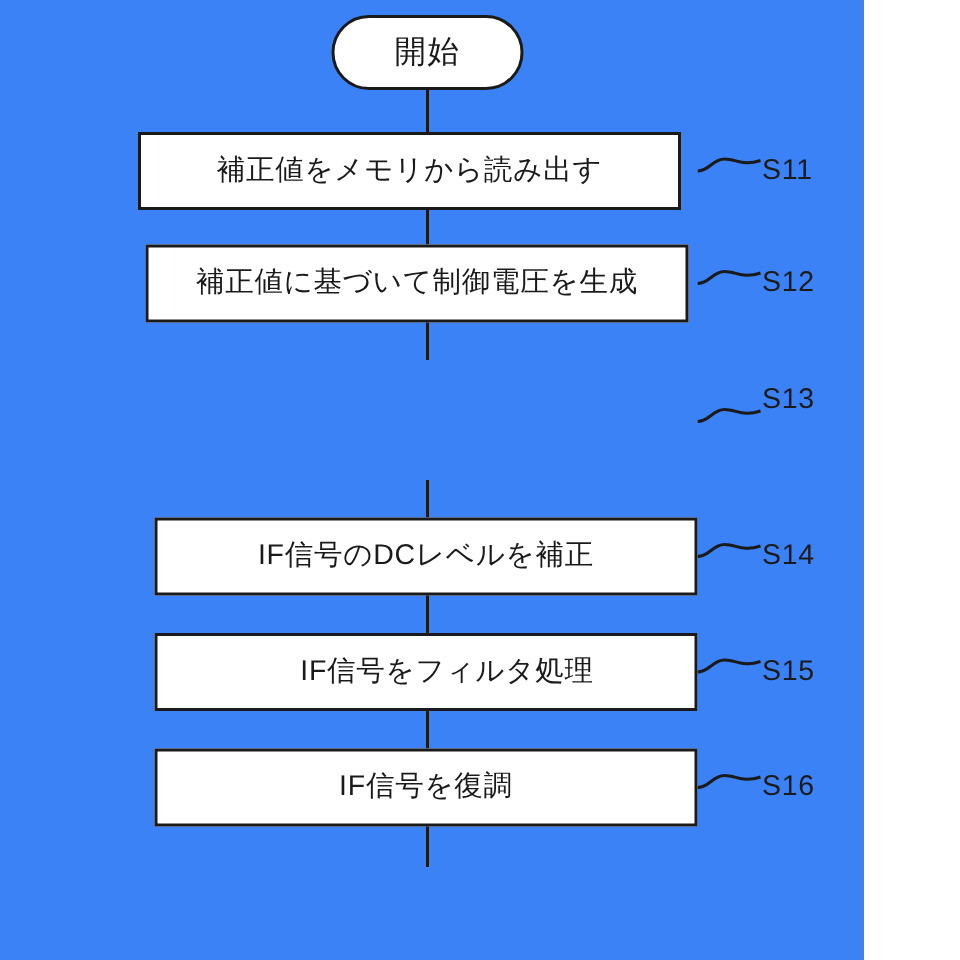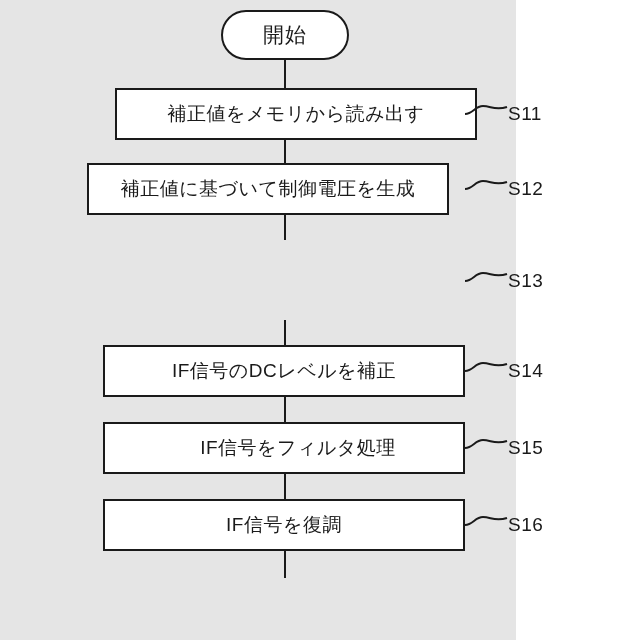--- a/index.html
+++ b/index.html
@@ -9,23 +9,23 @@
   }
   body {
     width: 640px;
     height: 640px;
     font-family: "Liberation Sans", "DejaVu Sans", sans-serif;
     color: #1a1a1a;
     overflow: hidden;
   }
   #flowchart-root {
     position: relative;
-    width: 516px;
+    width: 576px;
     height: 640px;
-    background: #e5e5e5;
+    background: #3b82f6;
   }
   
   .terminal {
     position: absolute;
     box-sizing: border-box;
     border: 2px solid #1a1a1a;
     border-radius: 999px;
     background: #ffffff;
     display: flex;
     align-items: center;
@@ -80,44 +80,44 @@
 <body>
 
 <div id="flowchart-root">
 
   <div class="terminal" style="left:221px; top:10px; width:128px; height:50px;">
     <span class="node-text">開始</span>
   </div>
 
   <div class="connector" style="left:284px; top:60px; height:28px;"></div>
 
-  <div class="process" style="left:115px; top:88px; width:362px; height:52px;">
+  <div class="process" style="left:92px; top:88px; width:362px; height:52px;">
     <span class="node-text">補正値をメモリから読み出す</span>
   </div>
   <svg class="leader" style="left:465px; top:98px;" width="44" height="24" viewBox="0 0 44 24">
     <path d="M0,16 C8,16 10,8 18,8 C26,8 30,13 42,9" fill="none" stroke="#1a1a1a" stroke-width="2"></path>
   </svg>
   <span class="step-label" style="left:508px; top:103px;text-align:center;">S11</span>
 
   <div class="connector" style="left:284px; top:140px; height:23px;"></div>
 
-  <div class="process" style="left:87px; top:163px; width:362px; height:52px;">
+  <div class="process" style="left:97px; top:163px; width:362px; height:52px;">
     <span class="node-text">補正値に基づいて制御電圧を生成</span>
   </div>
   <svg class="leader" style="left:465px; top:173px;" width="44" height="24" viewBox="0 0 44 24">
     <path d="M0,16 C8,16 10,8 18,8 C26,8 30,13 42,9" fill="none" stroke="#1a1a1a" stroke-width="2"></path>
   </svg>
   <span class="step-label" style="left:508px; top:178px;">S12</span>
 
   <div class="connector" style="left:284px; top:215px; height:25px;"></div>
 
   <svg class="leader" style="left:465px; top:265px;" width="44" height="24" viewBox="0 0 44 24">
     <path d="M0,16 C8,16 10,8 18,8 C26,8 30,13 42,9" fill="none" stroke="#1a1a1a" stroke-width="2"></path>
   </svg>
-  <span class="step-label" style="left:508px; top:270px;">S13</span>
+  <span class="step-label" style="left:508px; top:256px;">S13</span>
 
   <div class="connector" style="left:284px; top:320px; height:25px;"></div>
 
   <div class="process" style="left:103px; top:345px; width:362px; height:52px;">
     <span class="node-text">IF信号のDCレベルを補正</span>
   </div>
   <svg class="leader" style="left:465px; top:355px;" width="44" height="24" viewBox="0 0 44 24">
     <path d="M0,16 C8,16 10,8 18,8 C26,8 30,13 42,9" fill="none" stroke="#1a1a1a" stroke-width="2"></path>
   </svg>
   <span class="step-label" style="left:508px; top:360px;text-align:center;">S14</span>

